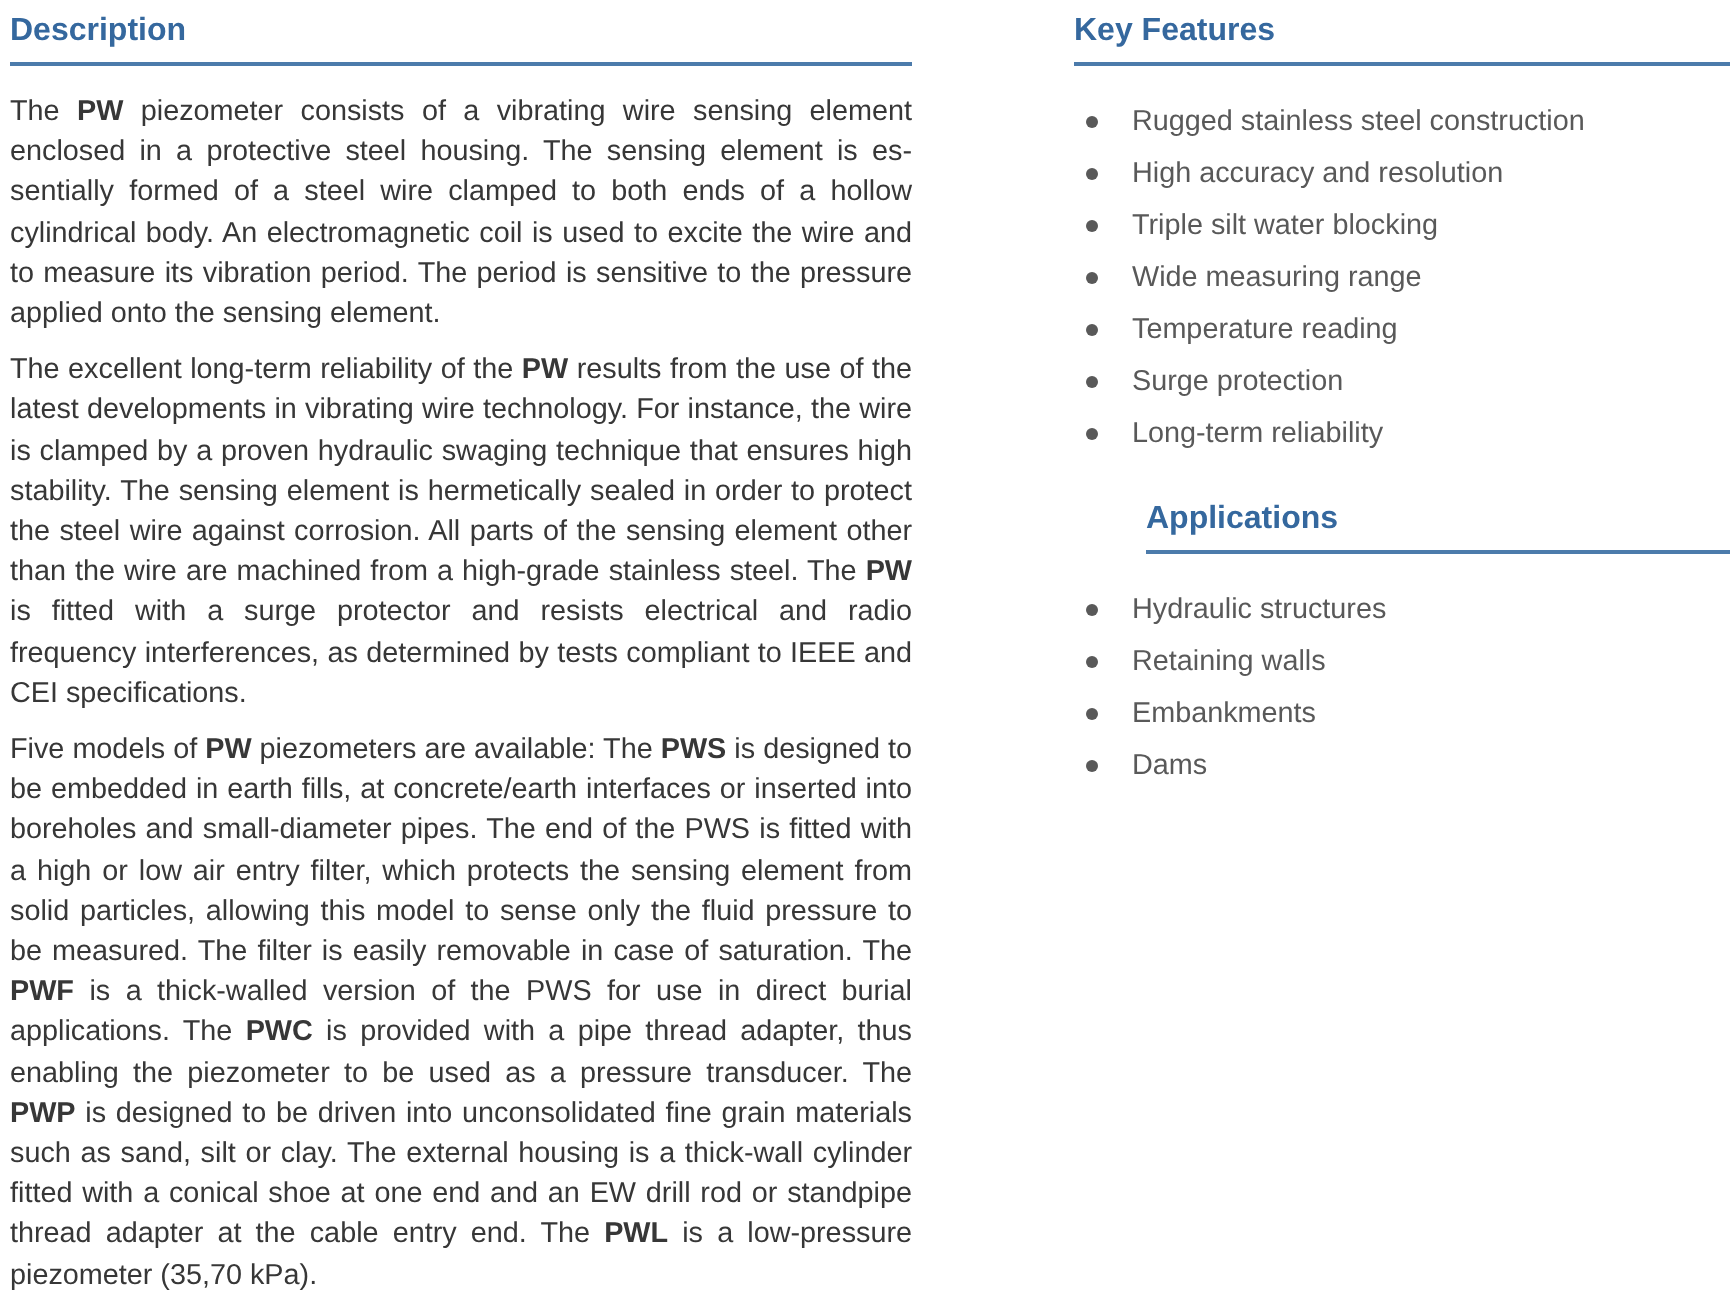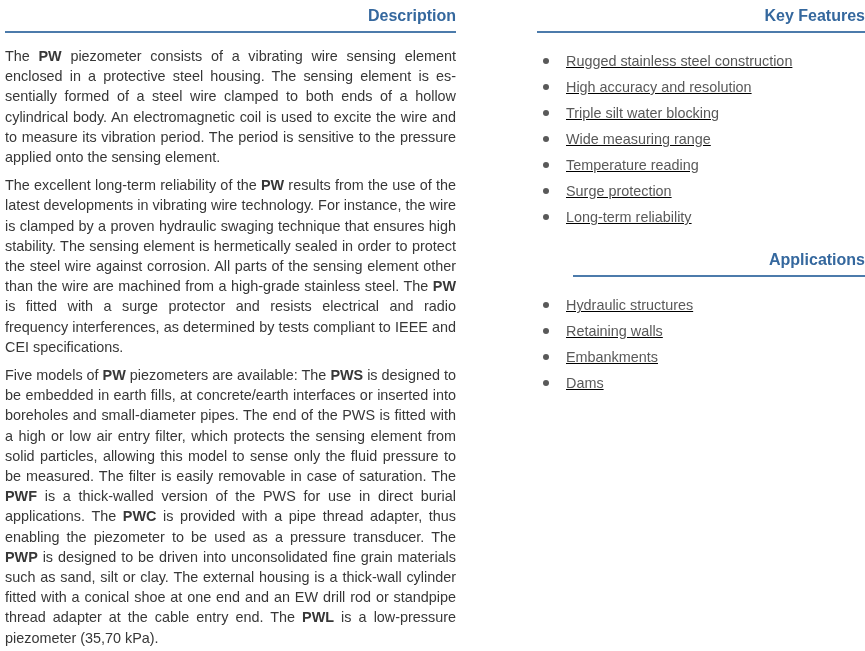--- a/index.html
+++ b/index.html
@@ -24,38 +24,36 @@
     width: 328px;
   }
   .sec-heading {
     margin: 0;
     font-size: 16px;
     line-height: 19px;
     font-weight: bold;
     color: var(--heading-blue, #35689E);
     padding-bottom: 6px;
     border-bottom: 2px solid var(--rule-blue, #4C7BAB);
-    text-align: right;
   }
   .paragraphs { margin-top: 13px; }
   .body-para {
     margin: 0 0 8px 0;
     font-size: 14.4px;
     line-height: 20.2px;
     color: var(--body-text, #373737);
     text-align: justify;
     hyphens: manual;
     -webkit-hyphens: manual;
   }
   .body-para b { font-weight: bold; }
   .bullets {
     list-style: none;
     margin: 18px 16px 0 0;
     padding: 0;
-    text-decoration: underline;
   }
   .bullets li {
     position: relative;
     padding-left: 29px;
     font-size: 14.4px;
     line-height: 20px;
     margin-bottom: 6px;
     color: var(--list-text, #595959);
   }
   .bullet-dot {

